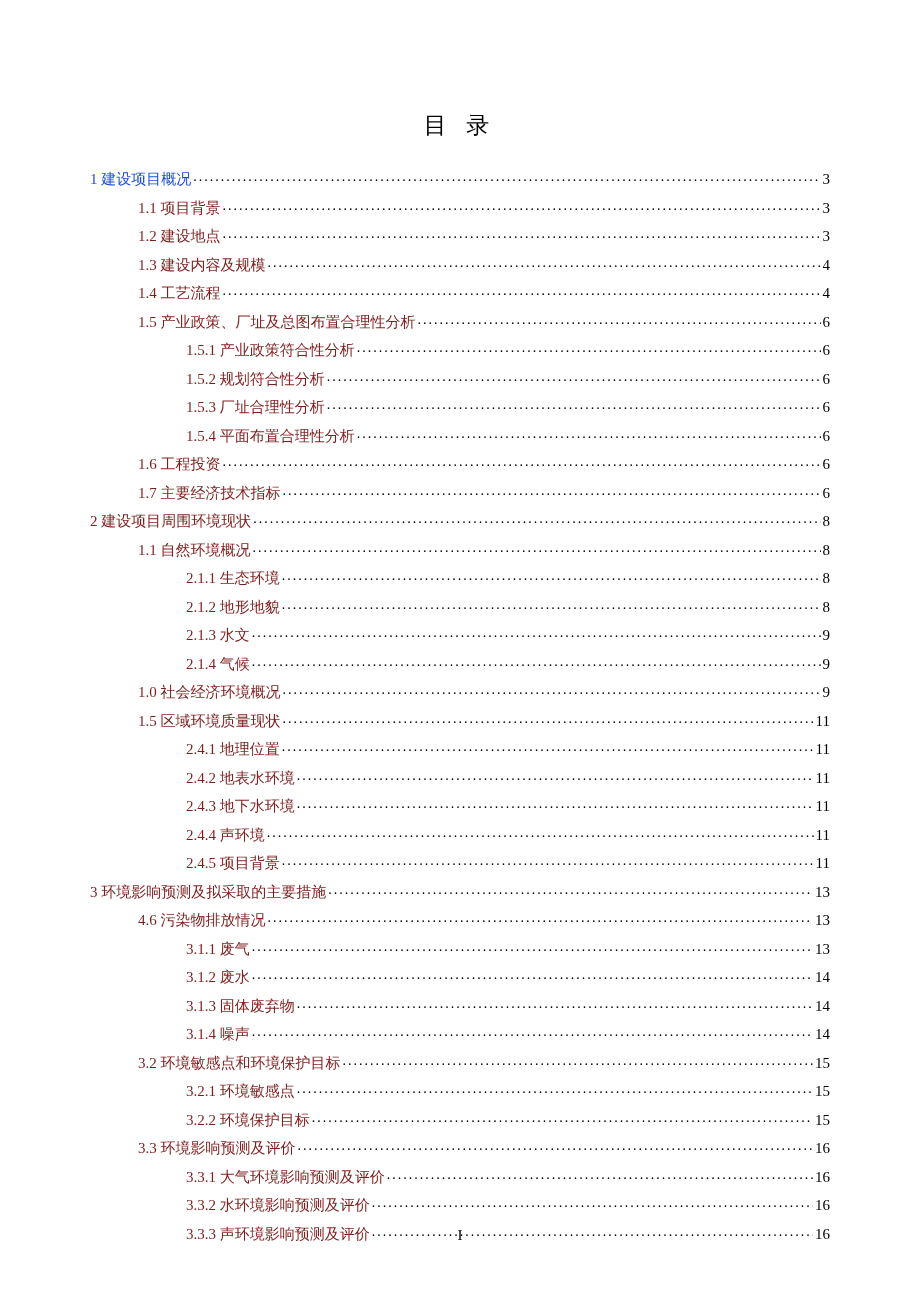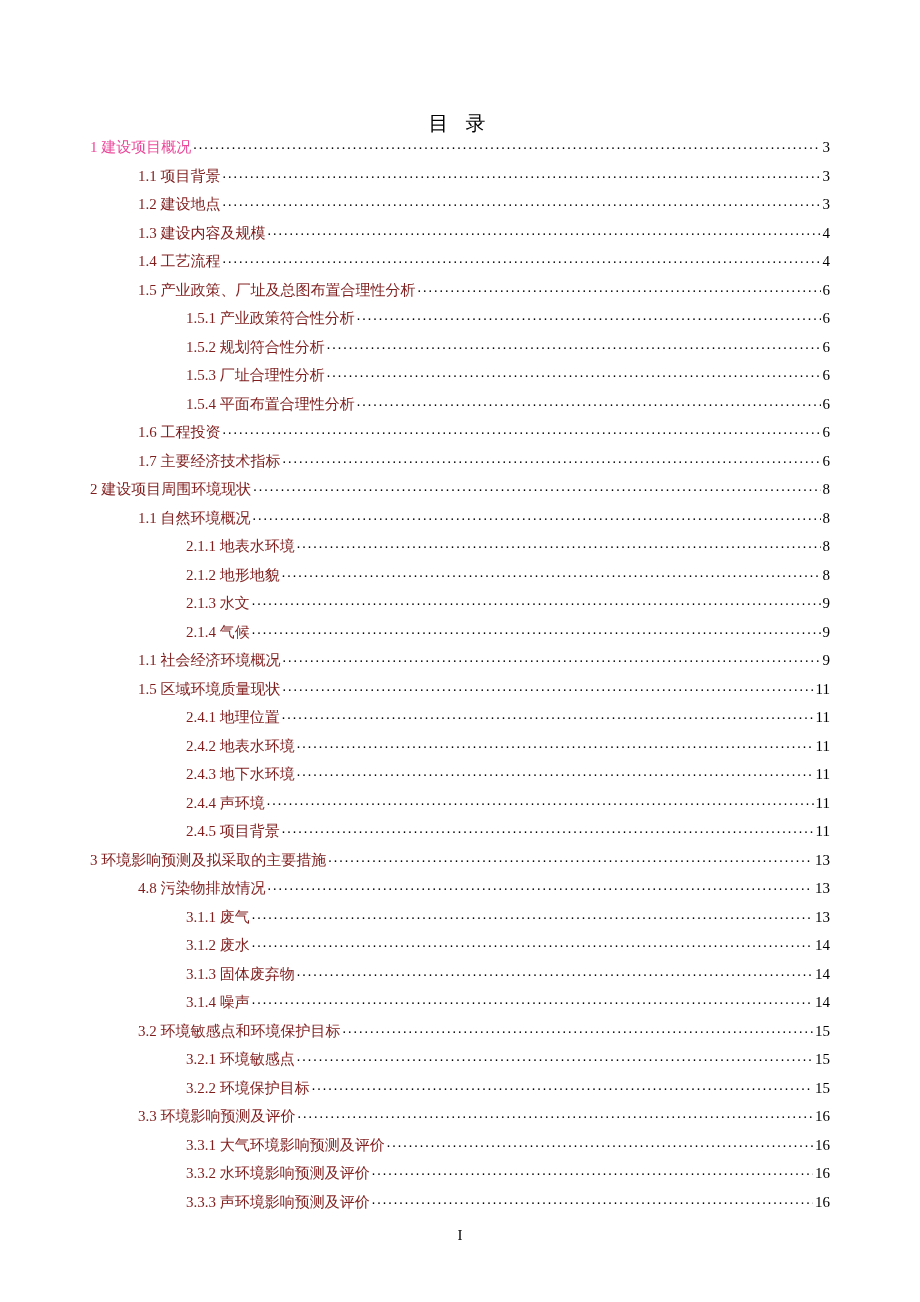--- a/index.html
+++ b/index.html
@@ -12,42 +12,43 @@
       box-sizing: border-box;
     }
     .page {
       padding: 110px 90px 40px 90px;
       box-sizing: border-box;
       height: 100%;
       position: relative;
     }
     .title {
       text-align: center;
-      font-size: 20px;
+      font-size: 23px;
       font-family: "SimSun", "宋体", serif;
       letter-spacing: 0.3em;
+      margin-bottom: 28px;
       color: #000;
     }
     .toc {
       font-size: 15px;
       line-height: 1.0;
       color: #000;
     }
     .toc-row {
       display: flex;
       align-items: baseline;
       white-space: nowrap;
       margin-bottom: 10.5px;
     }
     .toc-label {
       flex: 0 0 auto;
       color: #7f1d1d;
     }
     .toc-label.link {
-      color: #ec4899;
+      color: #1d4ed8;
     }
     .toc-leader {
       flex: 1 1 auto;
       overflow: hidden;
       position: relative;
       height: 1em;
       margin: 0 2px;
     }
     .toc-leader::after {
       content: "....................................................................................................................................................................................................................................";
@@ -146,41 +147,41 @@
         <span class="toc-label">2 建设项目周围环境现状</span>
         <span class="toc-leader"></span>
         <span class="toc-page">8</span>
       </div>
       <div class="toc-row lvl2">
         <span class="toc-label">1.1 自然环境概况</span>
         <span class="toc-leader"></span>
         <span class="toc-page">8</span>
       </div>
       <div class="toc-row lvl3">
-        <span class="toc-label">2.1.1 地表水环境</span>
+        <span class="toc-label">2.1.1 生态环境</span>
         <span class="toc-leader"></span>
         <span class="toc-page">8</span>
       </div>
       <div class="toc-row lvl3">
         <span class="toc-label">2.1.2 地形地貌</span>
         <span class="toc-leader"></span>
         <span class="toc-page">8</span>
       </div>
       <div class="toc-row lvl3">
         <span class="toc-label">2.1.3 水文</span>
         <span class="toc-leader"></span>
         <span class="toc-page">9</span>
       </div>
       <div class="toc-row lvl3">
         <span class="toc-label">2.1.4 气候</span>
         <span class="toc-leader"></span>
         <span class="toc-page">9</span>
       </div>
       <div class="toc-row lvl2">
-        <span class="toc-label">1.1 社会经济环境概况</span>
+        <span class="toc-label">1.0 社会经济环境概况</span>
         <span class="toc-leader"></span>
         <span class="toc-page">9</span>
       </div>
       <div class="toc-row lvl2">
         <span class="toc-label">1.5 区域环境质量现状</span>
         <span class="toc-leader"></span>
         <span class="toc-page">11</span>
       </div>
       <div class="toc-row lvl3">
         <span class="toc-label">2.4.1 地理位置</span>
@@ -206,21 +207,21 @@
         <span class="toc-label">2.4.5 项目背景</span>
         <span class="toc-leader"></span>
         <span class="toc-page">11</span>
       </div>
       <div class="toc-row lvl1">
         <span class="toc-label">3 环境影响预测及拟采取的主要措施</span>
         <span class="toc-leader"></span>
         <span class="toc-page">13</span>
       </div>
       <div class="toc-row lvl2">
-        <span class="toc-label">4.8 污染物排放情况</span>
+        <span class="toc-label">4.6 污染物排放情况</span>
         <span class="toc-leader"></span>
         <span class="toc-page">13</span>
       </div>
       <div class="toc-row lvl3">
         <span class="toc-label">3.1.1 废气</span>
         <span class="toc-leader"></span>
         <span class="toc-page">13</span>
       </div>
       <div class="toc-row lvl3">
         <span class="toc-label">3.1.2 废水</span>

